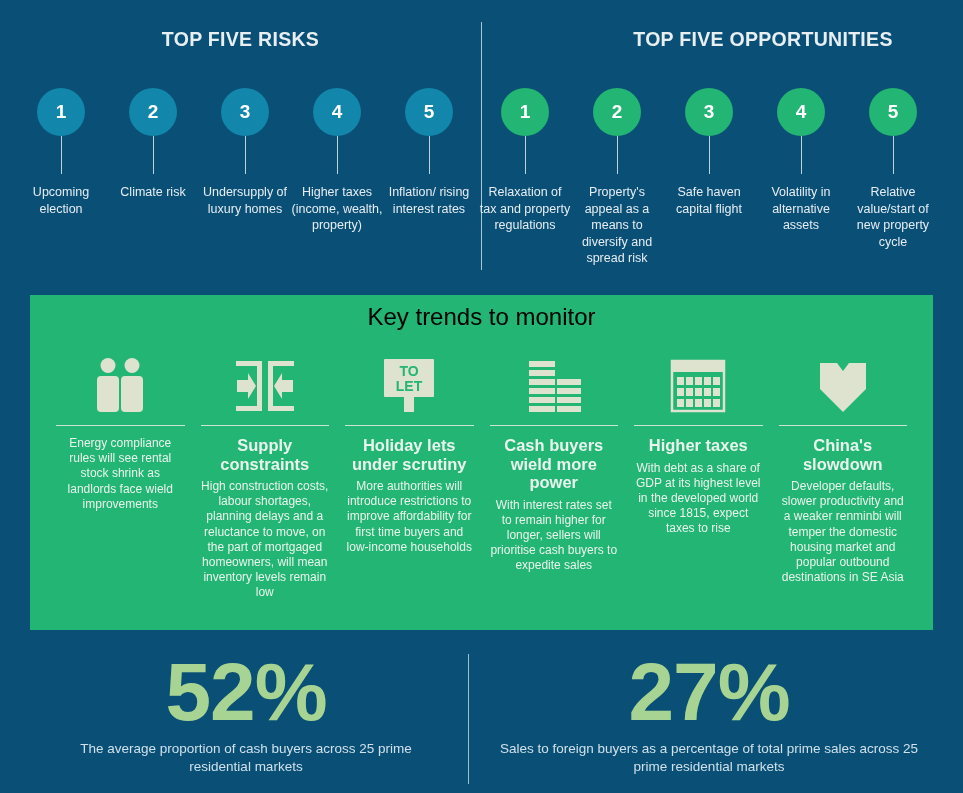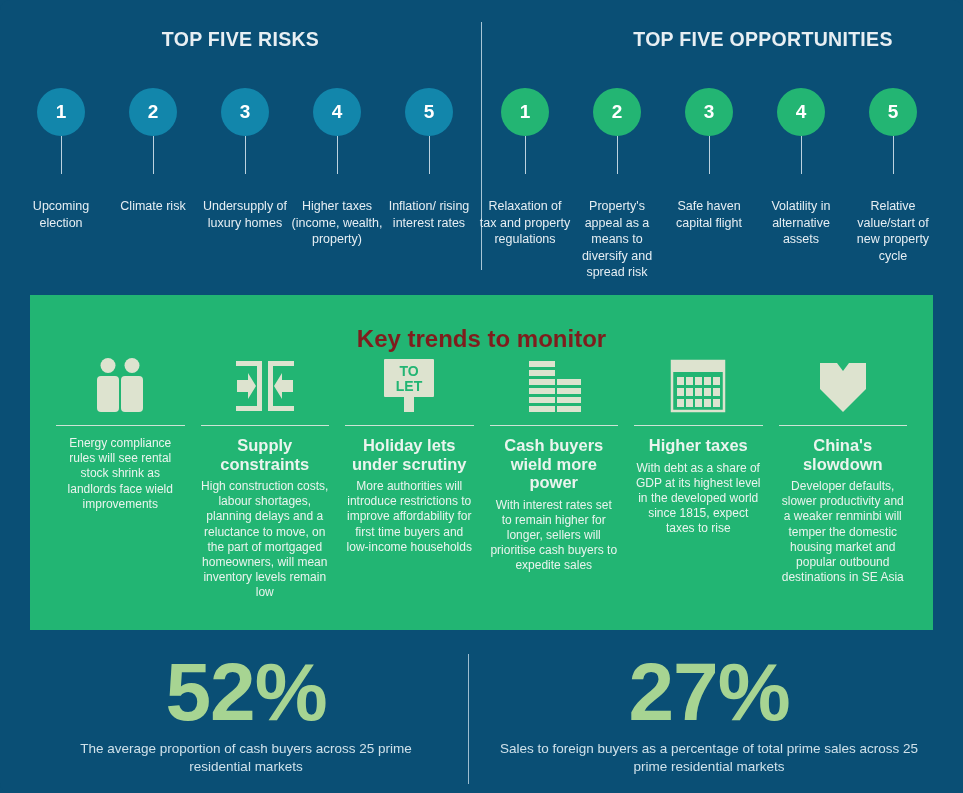--- a/index.html
+++ b/index.html
@@ -38,36 +38,36 @@
     display: flex; align-items: center; justify-content: center;
     color: #ffffff; font-size: 19px; font-weight: bold;
   }
   .bullet-circle.risk { background: #1286ab; }
   .bullet-circle.opp  { background: #23b573; }
   .bullet-stem {
     width: 1px; height: 38px; margin: 0 auto;
     background: #bcd2df;
   }
   .bullet-label {
-    margin-top: 24px;
+    margin-top: 10px;
     font-size: 12.5px; line-height: 16.5px;
     color: #e6eef3; text-align: center;
   }
 
   
   .green-panel {
     position: absolute; left: 30px; top: 295px;
     width: 903px; height: 335px;
     background: #22b573;
   }
   .panel-title {
-    margin-top: 30px;
+    margin-top: 8px;
     text-align: center;
-    font-size: 24px; font-weight: bold;
-    color: #7f1d1d;
+    font-size: 24px; font-weight: normal;
+    color: #000000;
   }
   .trend-row {
     position: absolute; top: 58px; left: 18px;
     width: 867px;
     display: flex; align-items: flex-start;
   }
   .trend-col {
     flex: 1 1 0; padding: 0 8px;
     display: flex; flex-direction: column; align-items: center;
   }

